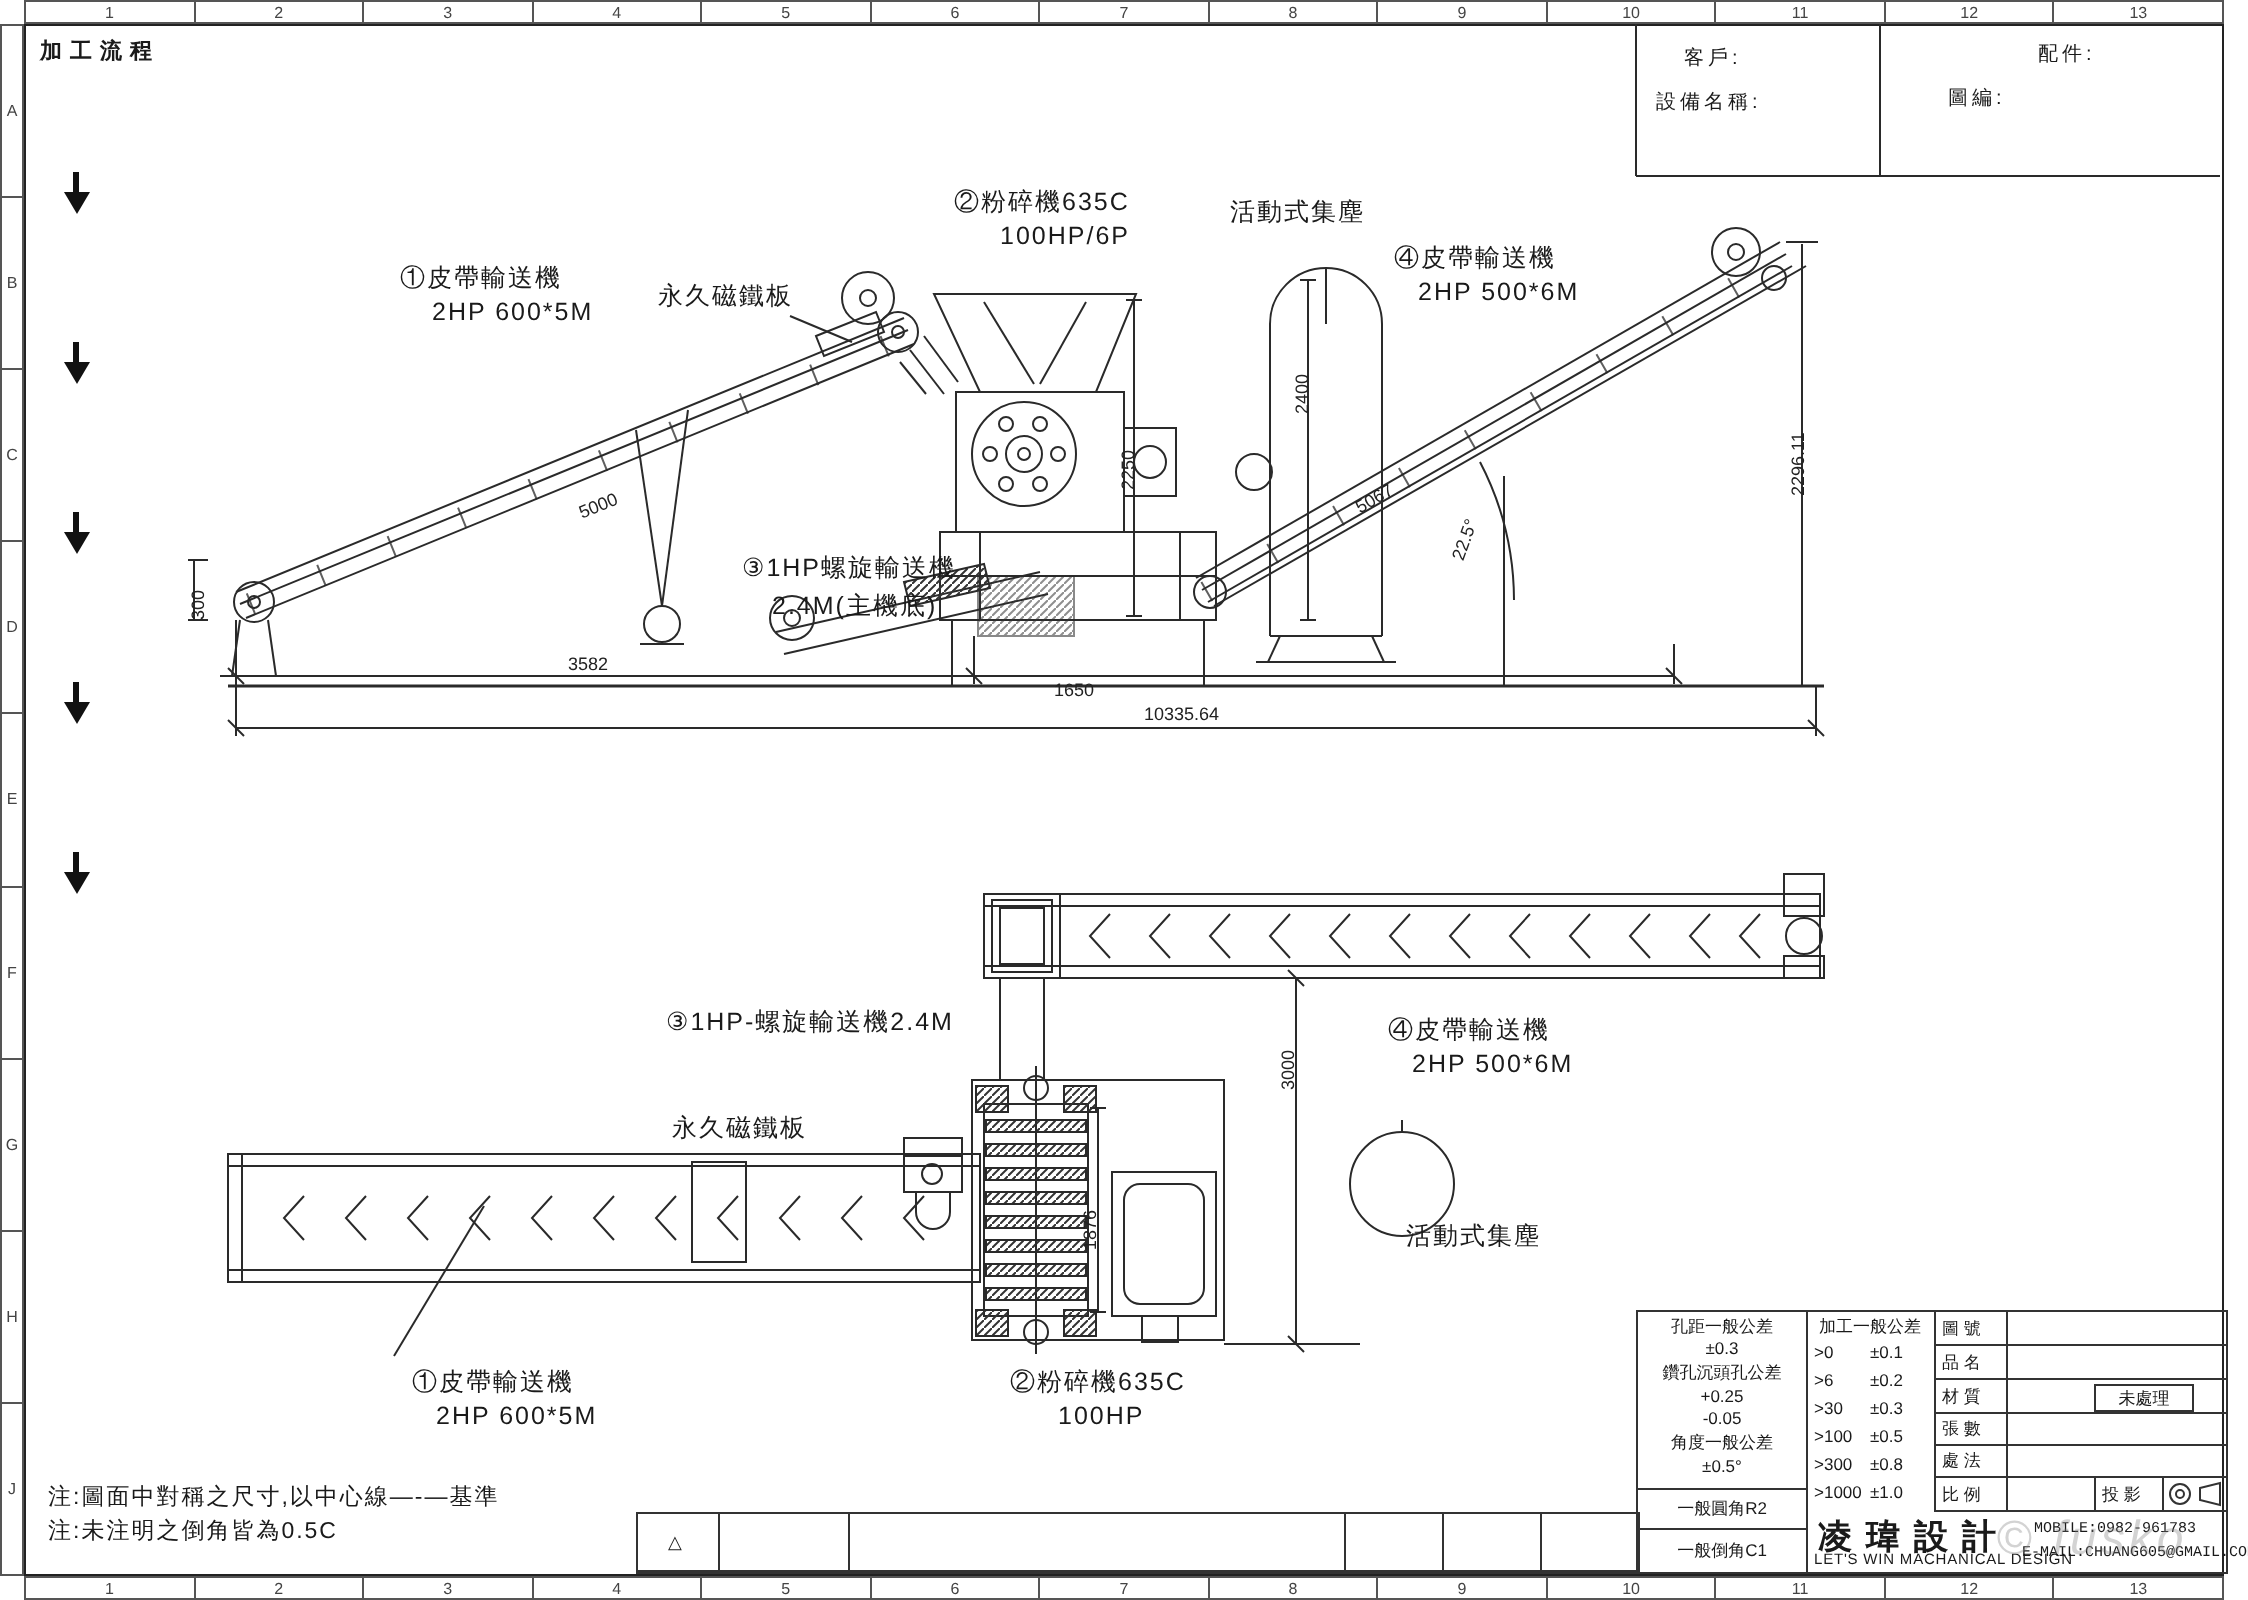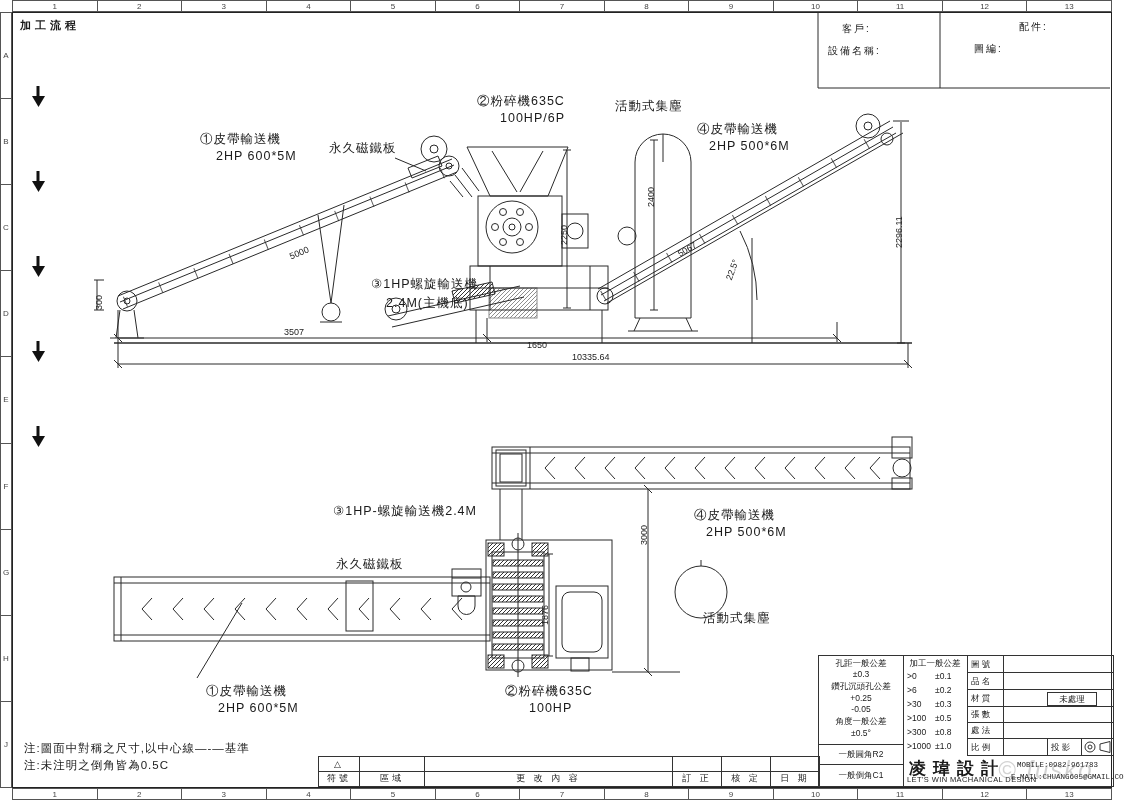--- a/index.html
+++ b/index.html
@@ -350,21 +350,21 @@
   <div class="abs lbl" style="left:371px;top:276px;">③1HP螺旋輸送機</div>
   <div class="abs lbl" style="left:386px;top:295px;">2.4M(主機底)</div>
 
   <div class="abs dim rot" style="left:94px;top:310px;transform:rotate(-90deg);">300</div>
   <div class="abs dim rot" style="left:288px;top:252px;transform:rotate(-22deg);">5000</div>
   <div class="abs dim rot" style="left:559px;top:245px;transform:rotate(-90deg);">2250</div>
   <div class="abs dim rot" style="left:646px;top:207px;transform:rotate(-90deg);">2400</div>
   <div class="abs dim rot" style="left:676px;top:250px;transform:rotate(-30deg);">5067</div>
   <div class="abs dim rot" style="left:724px;top:278px;transform:rotate(-70deg);">22.5°</div>
   <div class="abs dim rot" style="left:894px;top:248px;transform:rotate(-90deg);">2296.11</div>
-  <div class="abs dim" style="left:284px;top:327px;">3507</div>
+  <div class="abs dim" style="left:284px;top:327px;">3582</div>
   <div class="abs dim" style="left:527px;top:340px;">1650</div>
   <div class="abs dim" style="left:572px;top:352px;">10335.64</div>
 
   <div class="abs lbl" style="left:333px;top:503px;">③1HP-螺旋輸送機2.4M</div>
   <div class="abs lbl" style="left:694px;top:507px;">④皮帶輸送機</div>
   <div class="abs lbl" style="left:706px;top:525px;">2HP 500*6M</div>
   <div class="abs lbl" style="left:336px;top:556px;">永久磁鐵板</div>
   <div class="abs lbl" style="left:703px;top:610px;">活動式集塵</div>
   <div class="abs lbl" style="left:206px;top:683px;">①皮帶輸送機</div>
   <div class="abs lbl" style="left:218px;top:701px;">2HP 600*5M</div>
@@ -377,28 +377,20 @@
   <div class="abs note" style="left:24px;top:758px;">注:未注明之倒角皆為0.5C</div>
 
   <div class="abs" id="rev">
     <div class="revrow top">
       <div class="revcell" style="width:40px;">△</div>
       <div class="revcell" style="width:64px;"></div>
       <div class="revcell" style="flex:1;"></div>
       <div class="revcell" style="width:48px;"></div>
       <div class="revcell" style="width:48px;"></div>
       <div class="revcell" style="width:48px;"></div>
-    </div>
-    <div class="revrow">
-      <div class="revcell" style="width:40px;">符號</div>
-      <div class="revcell" style="width:64px;">區域</div>
-      <div class="revcell" style="flex:1;">更 改 內 容</div>
-      <div class="revcell" style="width:48px;">訂 正</div>
-      <div class="revcell" style="width:48px;">核 定</div>
-      <div class="revcell" style="width:48px;">日 期</div>
     </div>
   </div>
 
   <div class="abs" id="tblock">
 
     <div class="tb-abs" style="left:84px;top:0;width:1px;height:130px;background:#333;"></div>
     <div class="tb-abs" style="left:148px;top:0;width:1px;height:99px;background:#333;"></div>
 
     <div class="tb-abs tiny" style="left:2px;top:2px;width:80px;text-align:center;">孔距一般公差</div>
     <div class="tb-abs tiny" style="left:2px;top:13px;width:80px;text-align:center;">±0.3</div>

